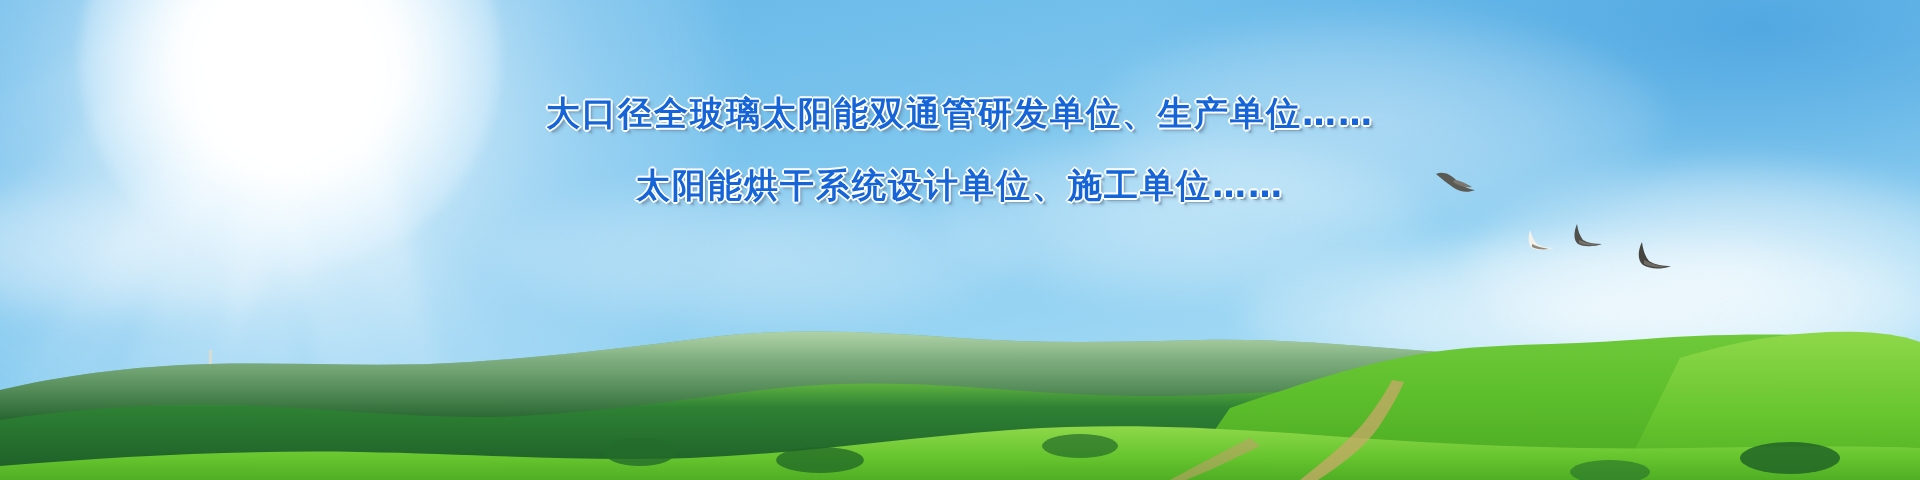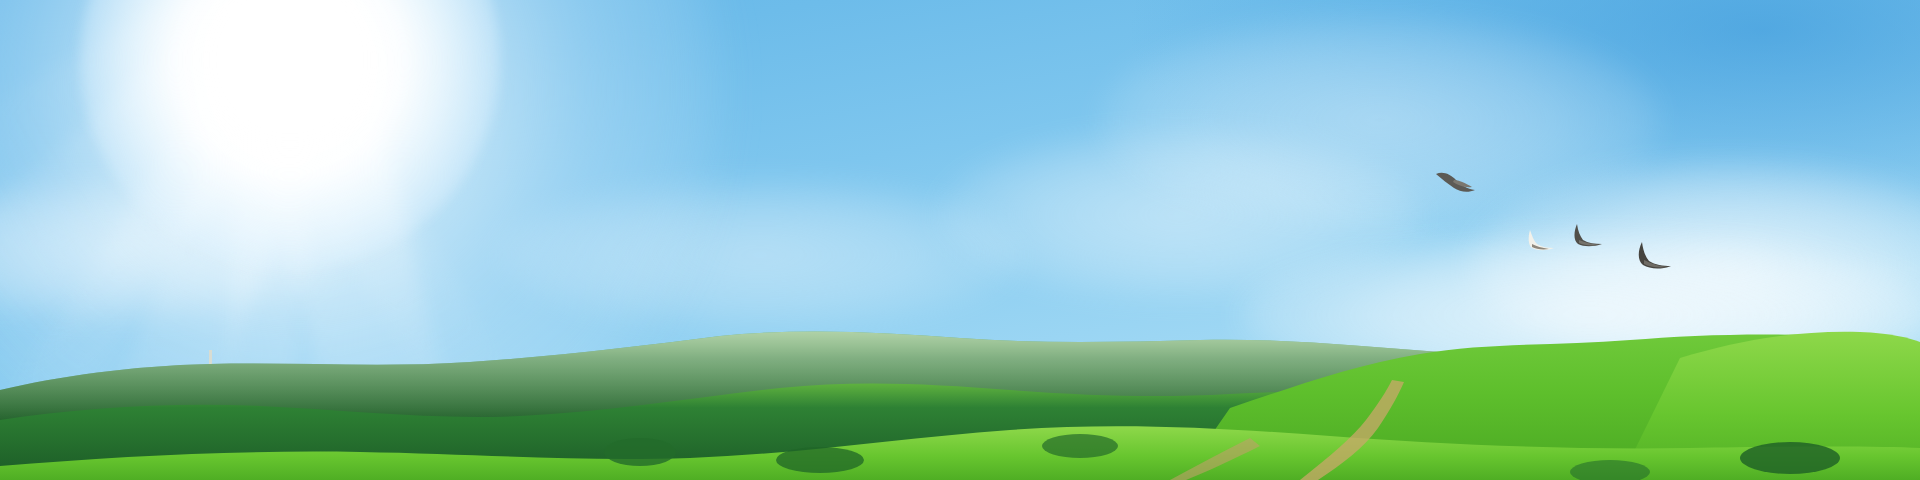--- a/index.html
+++ b/index.html
@@ -201,20 +201,24 @@
   <div class="cloud" style="left:-110px; top:180px; width:460px; height:140px; opacity:.55;"></div>
   <div class="cloud" style="left:500px; top:180px; width:520px; height:150px; opacity:.40;"></div>
   <div class="cloud" style="left:940px; top:130px; width:480px; height:170px; opacity:.45;"></div>
   <div class="cloud" style="left:1100px; top:15px; width:560px; height:210px; opacity:.40;"></div>
   <div class="cloud" style="left:1470px; top:160px; width:520px; height:210px; opacity:.70;"></div>
   <div class="cloud" style="left:1240px; top:235px; width:700px; height:160px; opacity:.75;"></div>
 
   <div class="sun-halo"></div>
   <div class="sun-core"></div>
 
+  <div class="headline">
+    <div class="tagline tagline-1">大口径全玻璃太阳能双通管研发单位、生产单位……</div>
+    <div class="tagline tagline-2">太阳能烘干系统设计单位、施工单位……</div>
+  </div>
 
   <div class="bird" style="left:1434px; top:168px; width:44px; height:30px;">
     <svg viewBox="0 0 44 30" width="44" height="30">
       <path d="M2 6 C9 3 16 6 22 12 C27 17 33 21 41 22 C34 25 26 24 20 20 C14 16 8 11 2 6 Z" fill="#5c5a55"></path>
       <path d="M20 12 C25 12 31 15 38 19 C30 20 24 17 19 14 Z" fill="#7b776f"></path>
     </svg>
   </div>
 
   <div class="bird" style="left:1516px; top:228px; width:40px; height:28px;">
     <svg viewBox="0 0 40 28" width="40" height="28">

